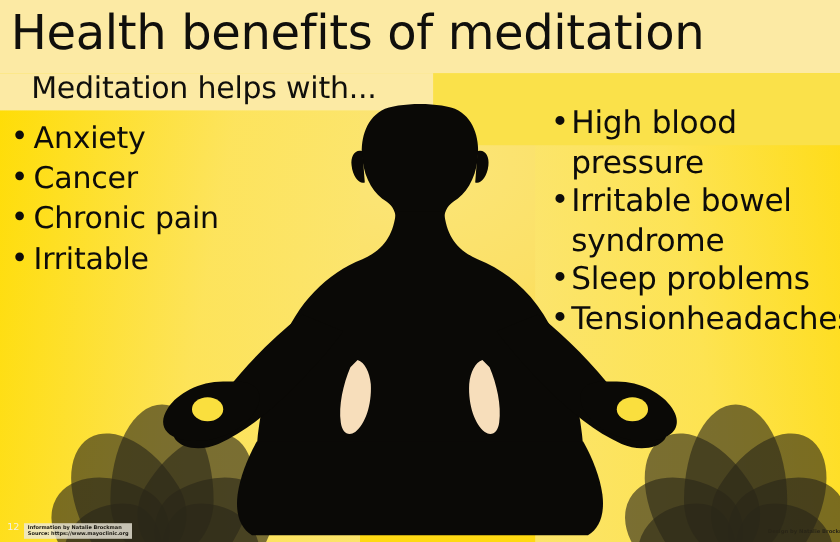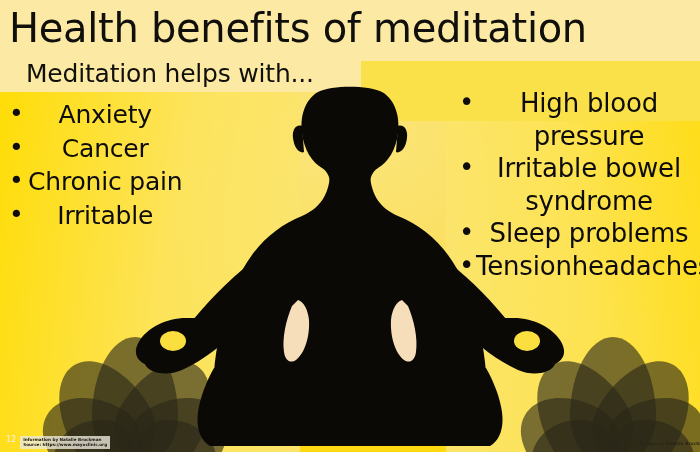--- a/index.html
+++ b/index.html
@@ -110,21 +110,20 @@
     letter-spacing: -.2px;
     white-space: nowrap;
   }
 
   ul.bullets {
     position: absolute;
     margin: 0;
     padding: 0;
     list-style: none;
     color: #0d0c0a;
-    text-align: center;
   }
   ul.bullets li {
     position: relative;
     padding-left: 20px;
     letter-spacing: -.2px;
   }
   ul.bullets li::before {
     content: "\2022";
     position: absolute;
     left: 1px;

